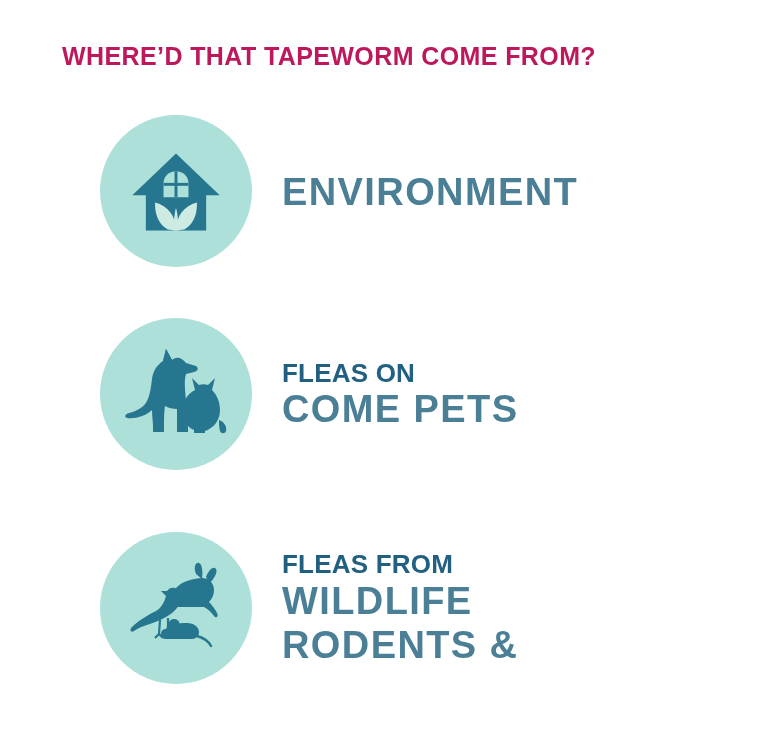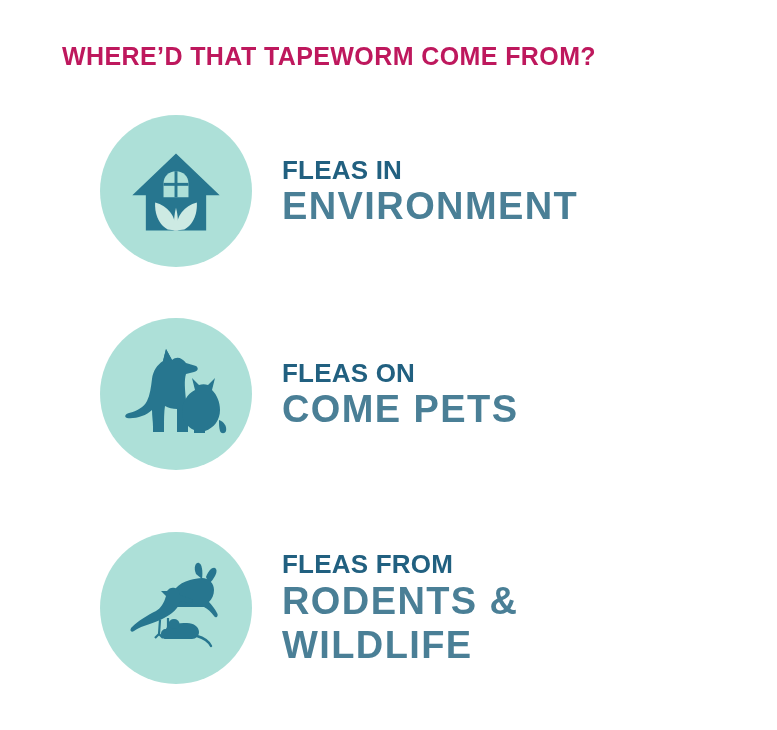--- a/index.html
+++ b/index.html
@@ -94,21 +94,20 @@
         <path fill="#ade0d8" d="M50 31 c-7 0-12 5.2-12 11.6 V56 h24 V42.6 C62 36.2 57 31 50 31 Z"></path>
         <rect fill="#27768f" x="48.6" y="31" width="2.8" height="25"></rect>
         <rect fill="#27768f" x="38" y="42.2" width="24" height="2.8"></rect>
         <path fill="#cdeae3" d="M50 88 C50 74 42 64 30 61 C30 61 28 79 42 87 Z"></path>
         <path fill="#cdeae3" d="M50 88 C50 74 58 64 70 61 C70 61 72 79 58 87 Z"></path>
         <path fill="#cdeae3" d="M47.8 88 C47.8 76 49 70 50 66 C51 70 52.2 76 52.2 88 Z"></path>
       </svg>
     </span>
   </div>
   <div class="text-block">
-    <div class="label-bold">FLEAS IN</div>
     <div class="label-light">ENVIRONMENT</div>
   </div>
 </div>
 
 <div class="row row-2">
   <div class="icon-circle">
     <span>
       <svg width="112" height="104" viewBox="0 0 112 104">
 
         <path fill="#27768f" d="M52 18 L46 7 L43 19 C37 23 33 29 32 37 C31 45 30 53 27 59
@@ -154,16 +153,16 @@
         <path fill="#27768f" d="M56 66 C52 66 49 68 48 71 C45 71 43 73 43 76
           C43 79 45 81 48 81 L74 81 C78 81 81 78 81 74 C81 69 76 65 69 65
           C65 65 60 65 56 66 Z"></path>
         <ellipse fill="#27768f" cx="56" cy="66" rx="5.5" ry="5"></ellipse>
         <path d="M79 78 C86 80 91 84 93 88" stroke="#27768f" stroke-width="2.4" fill="none" stroke-linecap="round"></path>
       </svg>
     </span>
   </div>
   <div class="text-block">
     <div class="label-bold">FLEAS FROM</div>
+    <div class="label-light two-line">WILDLIFE</div>
     <div class="label-light two-line">RODENTS &amp;</div>
-    <div class="label-light two-line">WILDLIFE</div>
   </div>
 </div>
 
 </body></html>

